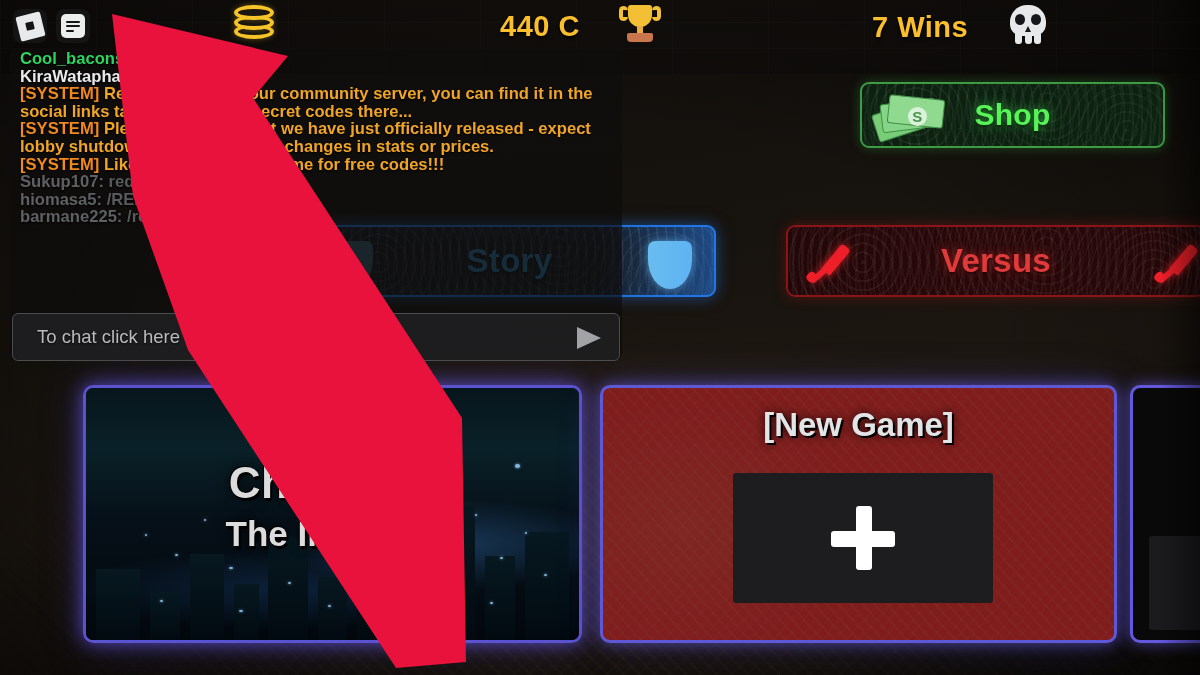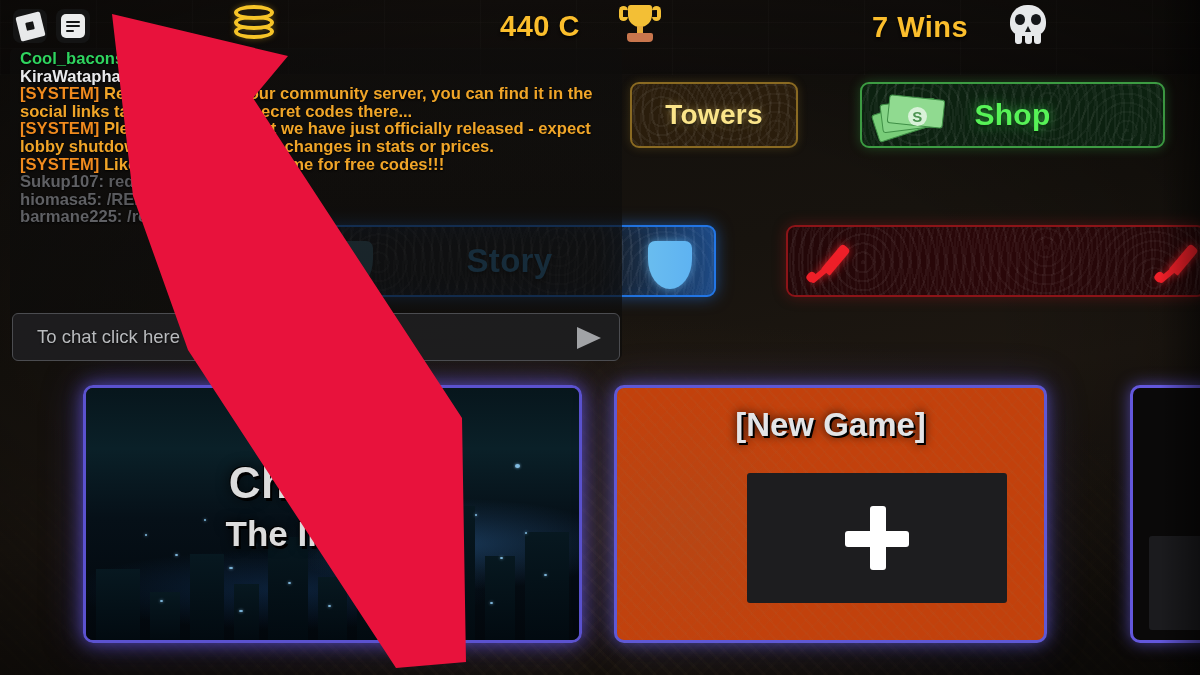--- a/index.html
+++ b/index.html
@@ -312,24 +312,24 @@
   .card-title {
     color:#dcdcdc; font-size:44px; font-weight:bold; letter-spacing:.5px;
     text-shadow:2px 3px 0 #000, -1px -1px 0 #000, 0 0 14px rgba(0,0,0,.9);
   }
   .card-sub {
     margin-top:6px; color:#dcdcdc; font-size:35px; font-weight:bold;
     text-shadow:2px 3px 0 #000, -1px -1px 0 #000, 0 0 12px rgba(0,0,0,.9);
   }
 
   #card-newgame {
-    left:614px; width:433px;
+    left:600px; width:517px;
     border:3px solid #5f58d4;
     box-shadow:0 0 16px rgba(95,88,212,.7), 0 0 40px rgba(75,68,190,.3);
-    background:#c2410c;
+    background:#7f1d1d;
   }
   #card-newgame .ng-tex {
     position:absolute; inset:0;
     background:
       repeating-linear-gradient(48deg, rgba(150,130,95,.055) 0 2px, rgba(0,0,0,0) 2px 9px),
       repeating-linear-gradient(-48deg, rgba(130,110,80,.04) 0 2px, rgba(0,0,0,0) 2px 9px),
       radial-gradient(ellipse 45% 70% at 16% 55%, rgba(120,100,70,.14) 0%, rgba(0,0,0,0) 72%);
   }
   .ng-title {
     position:absolute; left:0; right:0; top:18px; text-align:center;
@@ -467,24 +467,20 @@
         <span class="msg-dim">/redeem 10kfavs</span>
       </div>
     </div>
   </div>
 
   <div class="chat-input">
     <div class="chat-ph">To chat click here or press / key</div>
     <div class="send-icon"></div>
   </div>
 
-  <div class="menu-btn" id="btn-towers">
-    <div class="tex-rings"></div>
-    <div class="lbl">Towers</div>
-  </div>
 
   <div class="menu-btn" id="btn-shop">
     <div class="tex-rings"></div>
     <div class="money-icon">
       <b></b>
         <b></b>
         <b></b>
         <em>S</em>
     </div>
     <div class="lbl">Shop</div>
@@ -498,20 +494,21 @@
     <div class="glow-right"></div>
   </div>
 
   <div class="menu-btn" id="btn-versus">
     <div class="tex-rings"></div>
     <div class="sword l">
       <div class="blade"></div>
         <div class="guard"></div>
         <div class="grip"></div>
     </div>
+    <div class="lbl">Versus</div>
     <div class="sword r">
       <div class="blade"></div>
         <div class="guard"></div>
         <div class="grip"></div>
     </div>
   </div>
 
   <div class="card" id="card-chapter1">
     <div class="city">
       <div class="towers">

